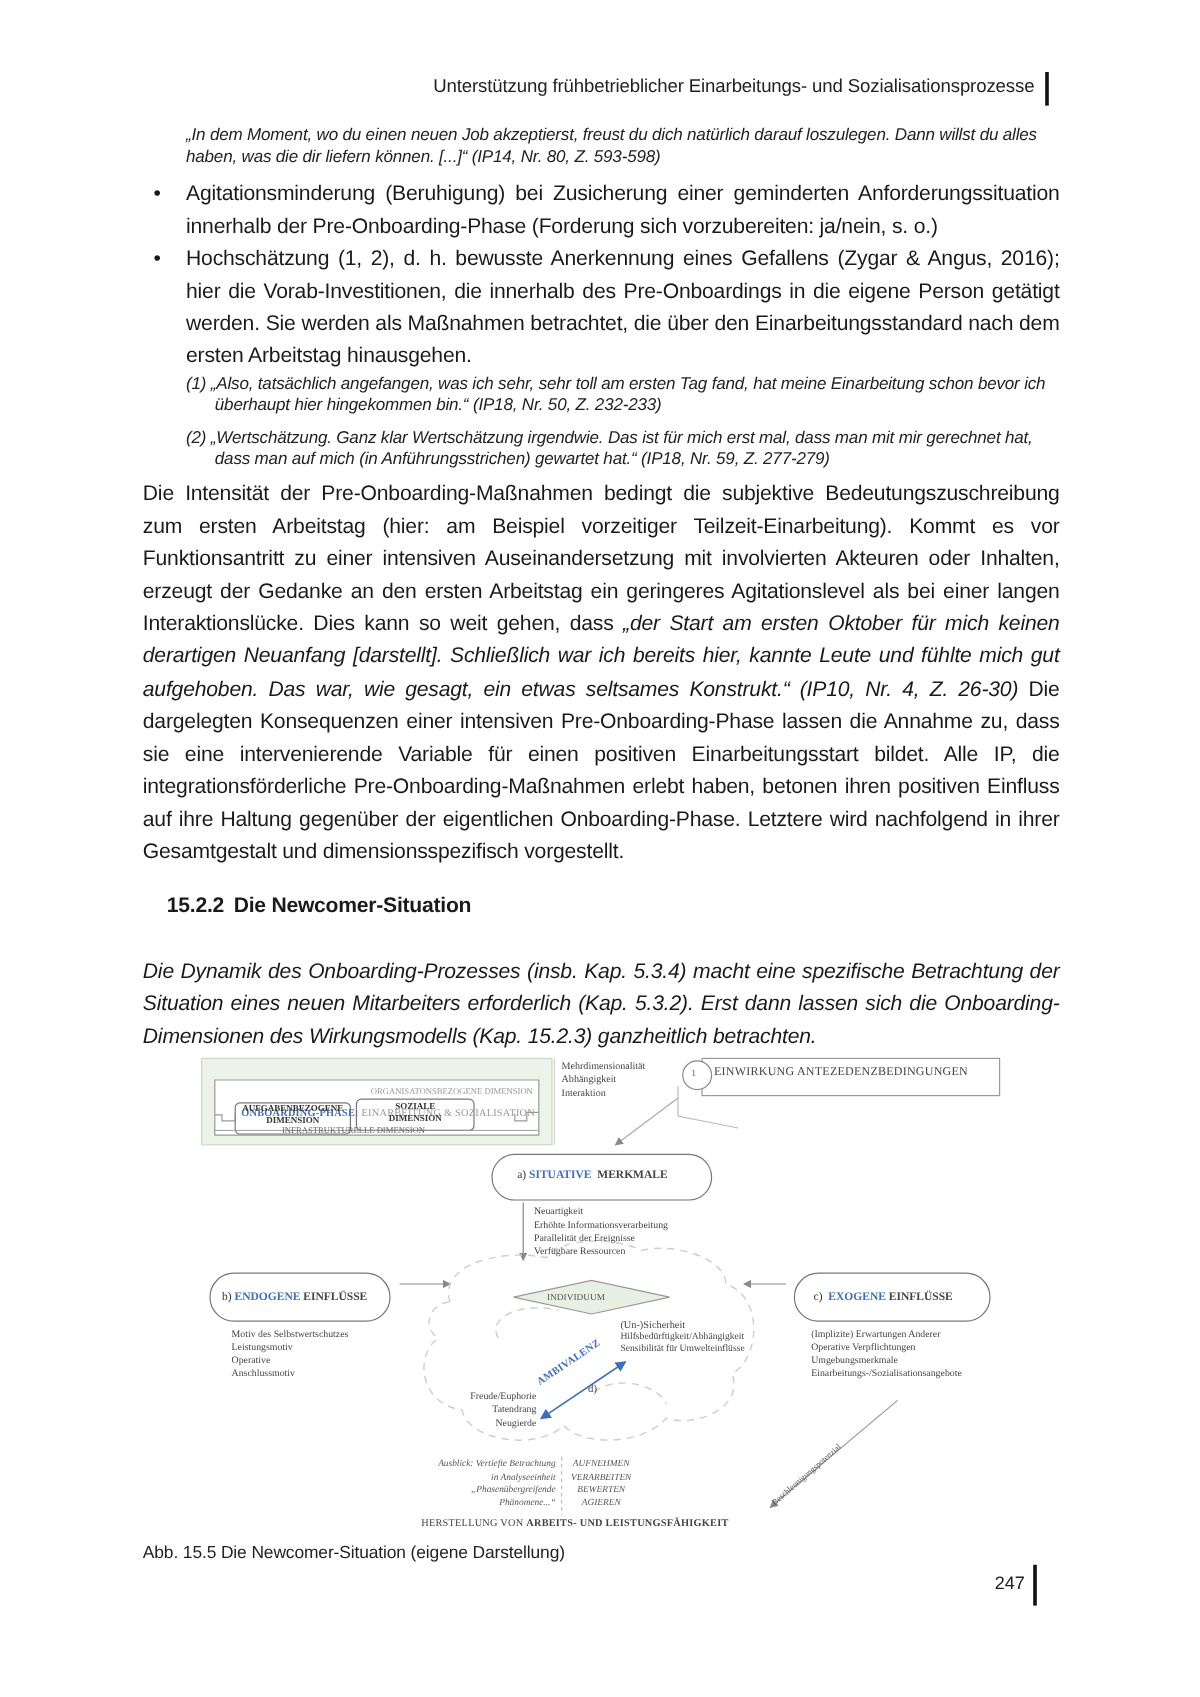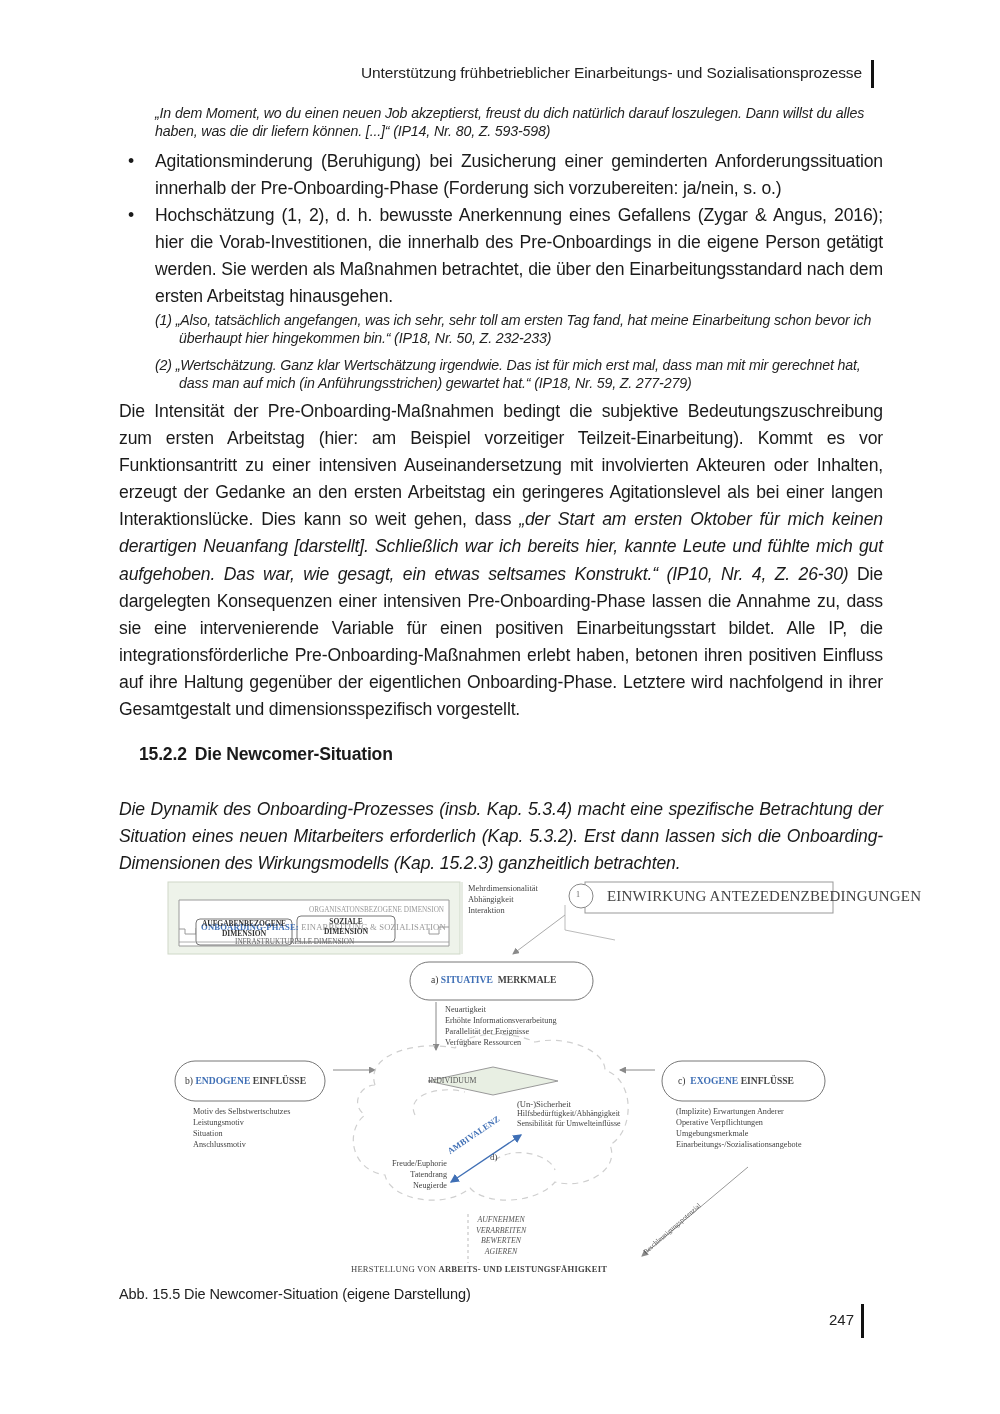--- a/index.html
+++ b/index.html
@@ -131,63 +131,69 @@
   <div class="fig-text" style="left:132px;top:47px;width:98px;text-align:center;font-size:7.5px;font-weight:bold;color:#333;line-height:10px"><span>SOZIALE</span><br><span>DIMENSION</span></div>
   <div class="fig-text" style="left:70px;top:68px;font-size:7.2px;color:#666">INFRASTRUKTURELLE DIMENSION</div>
 
   <div class="fig-text" style="left:303px;top:13px;font-size:8.4px;line-height:11px;color:#444">
     <div>Mehrdimensionalität</div>
     <div>Abhängigkeit</div>
     <div>Interaktion</div>
   </div>
 
   <div class="fig-text" style="left:411px;top:20px;font-size:8px;color:#666">1</div>
-  <div class="fig-text" style="left:442px;top:18px;font-size:15px;color:#444;letter-spacing:0.2px">EINWIRKUNG ANTEZEDENZBEDINGUNGEN</div>
+  <div class="fig-text" style="left:430px;top:18px;font-size:10px;color:#444;letter-spacing:0.2px">EINWIRKUNG ANTEZEDENZBEDINGUNGEN</div>
 
   <div class="fig-text" style="left:266px;top:104px;font-size:9.6px;color:#333"><span>a)</span> <b style="color:#3f6fb5">SITUATIVE</b>&nbsp; <b style="color:#444">MERKMALE</b></div>
   <div class="fig-text" style="left:280px;top:134px;font-size:8.2px;line-height:11px;color:#444">
     <div>Neuartigkeit</div>
     <div>Erhöhte Informationsverarbeitung</div>
     <div>Parallelität der Ereignisse</div>
     <div>Verfügbare Ressourcen</div>
   </div>
 
   <div class="fig-text" style="left:20px;top:205px;font-size:9.6px;color:#333"><span>b)</span> <b style="color:#3f6fb5">ENDOGENE</b> <b style="color:#444">EINFLÜSSE</b></div>
   <div class="fig-text" style="left:28px;top:236px;font-size:8.2px;line-height:11px;color:#444">
     <div>Motiv des Selbstwertschutzes</div>
     <div>Leistungsmotiv</div>
-    <div>Situation</div>
+    <div>Operative</div>
     <div>Anschlussmotiv</div>
   </div>
 
   <div class="fig-text" style="left:513px;top:205px;font-size:9.6px;color:#333"><span>c)</span>&nbsp; <b style="color:#3f6fb5">EXOGENE</b> <b style="color:#444">EINFLÜSSE</b></div>
   <div class="fig-text" style="left:511px;top:236px;font-size:8.2px;line-height:11px;color:#444">
     <div>(Implizite) Erwartungen Anderer</div>
     <div>Operative Verpflichtungen</div>
     <div>Umgebungsmerkmale</div>
     <div>Einarbeitungs-/Sozialisationsangebote</div>
   </div>
 
-  <div class="fig-text" style="left:263px;top:206px;width:130px;text-align:left;font-size:7.8px;color:#555">INDIVIDUUM</div>
+  <div class="fig-text" style="left:250px;top:206px;width:130px;text-align:center;font-size:7.8px;color:#555">INDIVIDUUM</div>
 
   <div class="fig-text" style="left:352px;top:229px;font-size:8px;line-height:10px;color:#444">
     <div style="font-size:8.6px">(Un-)Sicherheit</div>
     <div>Hilfsbedürftigkeit/Abhängigkeit</div>
     <div>Sensibilität für Umwelteinflüsse</div>
   </div>
 
   <div class="fig-text" style="left:190px;top:288px;width:92px;text-align:right;font-size:8.2px;line-height:11px;color:#444">
     <div>Freude/Euphorie</div>
     <div>Tatendrang</div>
     <div>Neugierde</div>
   </div>
 
   <div class="fig-text" style="left:286px;top:276px;font-size:8.6px;font-weight:bold;color:#3f6fb5;transform:rotate(-34deg);transform-origin:left bottom;letter-spacing:0.3px">AMBIVALENZ</div>
   <div class="fig-text" style="left:325px;top:282px;font-size:9px;color:#444">d)</div>
 
+  <div class="fig-text" style="left:160px;top:345px;width:138px;text-align:right;font-size:7.8px;line-height:10.5px;font-style:italic;color:#555">
+    <div>Ausblick: Vertiefte Betrachtung</div>
+    <div>in Analyseeinheit</div>
+    <div>„Phasenübergreifende</div>
+    <div>Phänomene...“</div>
+  </div>
 
   <div class="fig-text" style="left:308px;top:345px;width:56px;text-align:center;font-size:7.8px;line-height:10.5px;font-style:italic;color:#555">
     <div>AUFNEHMEN</div>
     <div>VERARBEITEN</div>
     <div>BEWERTEN</div>
     <div>AGIEREN</div>
   </div>
 
   <div class="fig-text" style="left:482px;top:378px;font-size:7px;color:#555;transform:rotate(-41deg);transform-origin:left bottom">Beschleunigungspotenzial</div>
 

